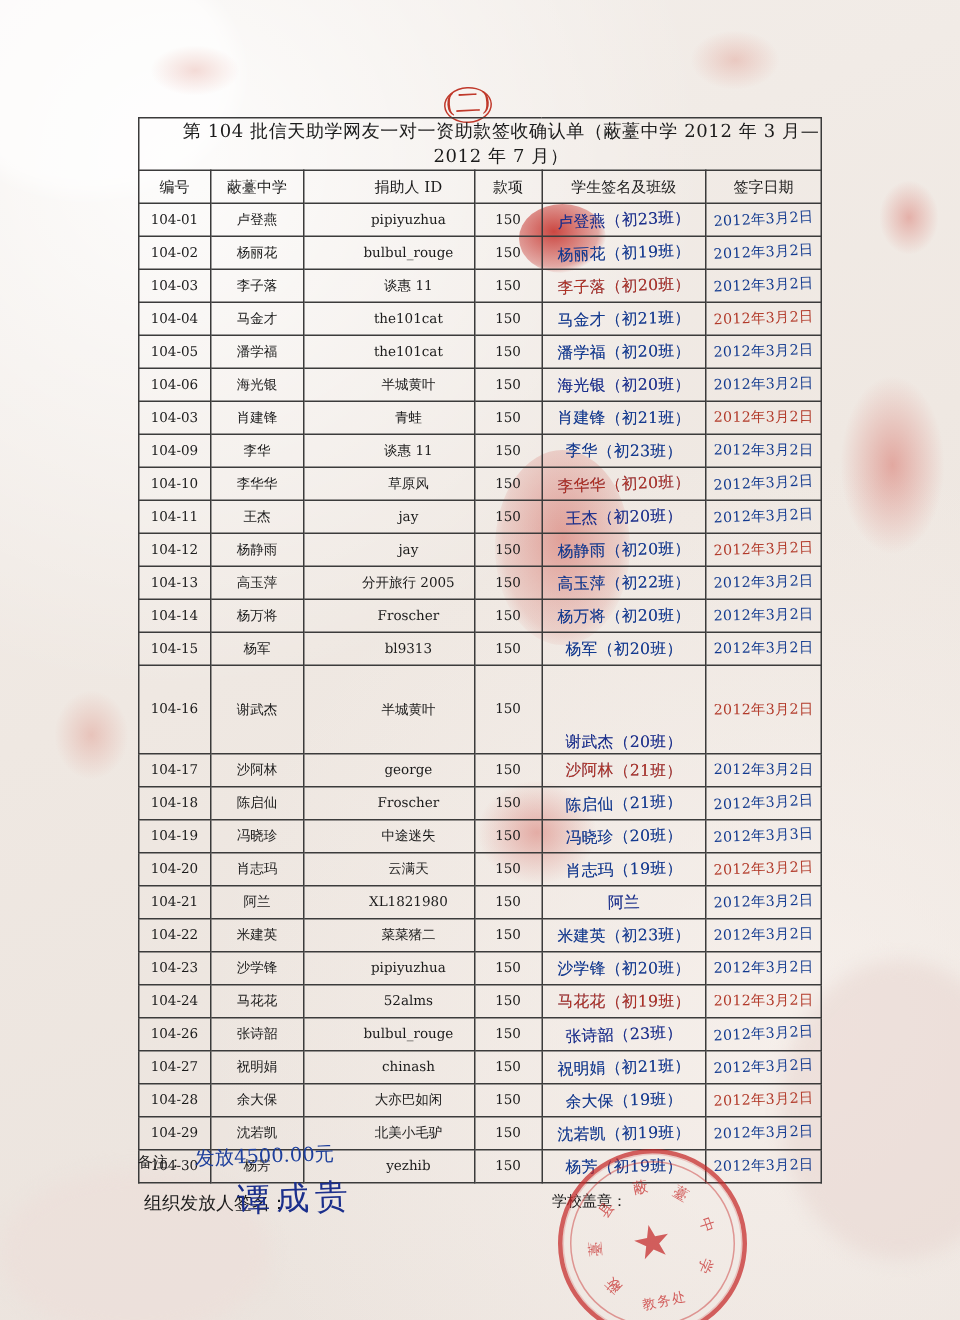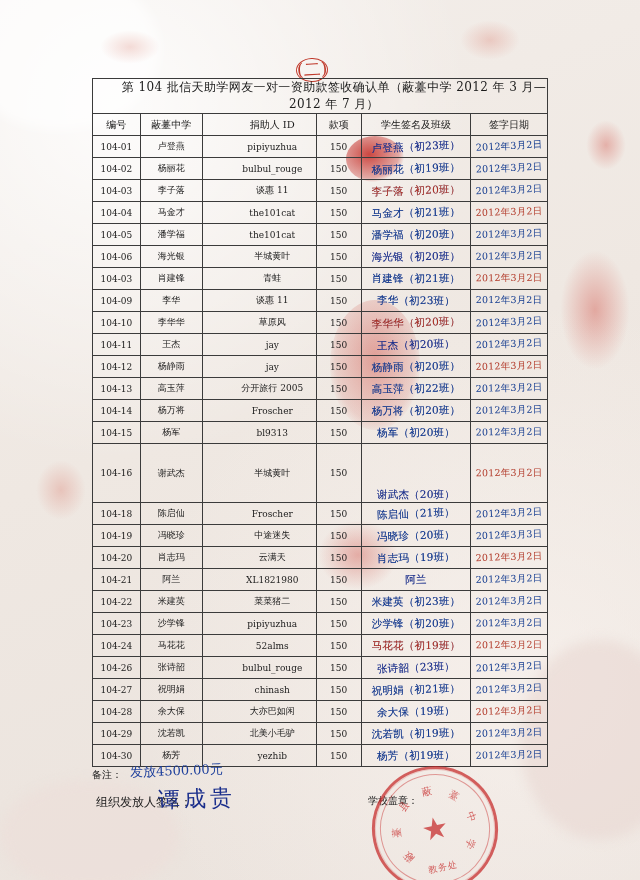--- a/index.html
+++ b/index.html
@@ -322,20 +322,32 @@
       <tr>
         <td class="c-no"><span class="printed">104-16</span></td>
         <td class="c-name"><span class="printed">谢武杰</span></td>
         <td class="c-donor"><span class="printed">半城黄叶</span></td>
         <td class="c-amt"><span class="printed">150</span></td>
         <td class="c-sign sig-cell">
           <span class="hand" style="transform: rotate(0.15deg); color: rgb(27, 47, 140); margin-top: 44px;">谢武杰（20班）</span>
         </td>
         <td class="c-date date-cell">
           <span class="hand date" style="transform: rotate(-0.45deg); color: rgb(178, 58, 42);">2012年3月2日</span>
+        </td>
+      </tr>
+      <tr>
+        <td class="c-no"><span class="printed">104-17</span></td>
+        <td class="c-name"><span class="printed">沙阿林</span></td>
+        <td class="c-donor"><span class="printed">george</span></td>
+        <td class="c-amt"><span class="printed">150</span></td>
+        <td class="c-sign sig-cell">
+          <span class="hand red" style="transform: rotate(0.52deg);">沙阿林（21班）</span>
+        </td>
+        <td class="c-date date-cell">
+          <span class="hand date" style="transform: rotate(-0.08deg);">2012年3月2日</span>
         </td>
       </tr>
       <tr>
         <td class="c-no"><span class="printed">104-18</span></td>
         <td class="c-name"><span class="printed">陈启仙</span></td>
         <td class="c-donor"><span class="printed">Froscher</span></td>
         <td class="c-amt"><span class="printed">150</span></td>
         <td class="c-sign sig-cell">
           <span class="hand" style="transform: rotate(-2.11deg);">陈启仙（21班）</span>
         </td>

